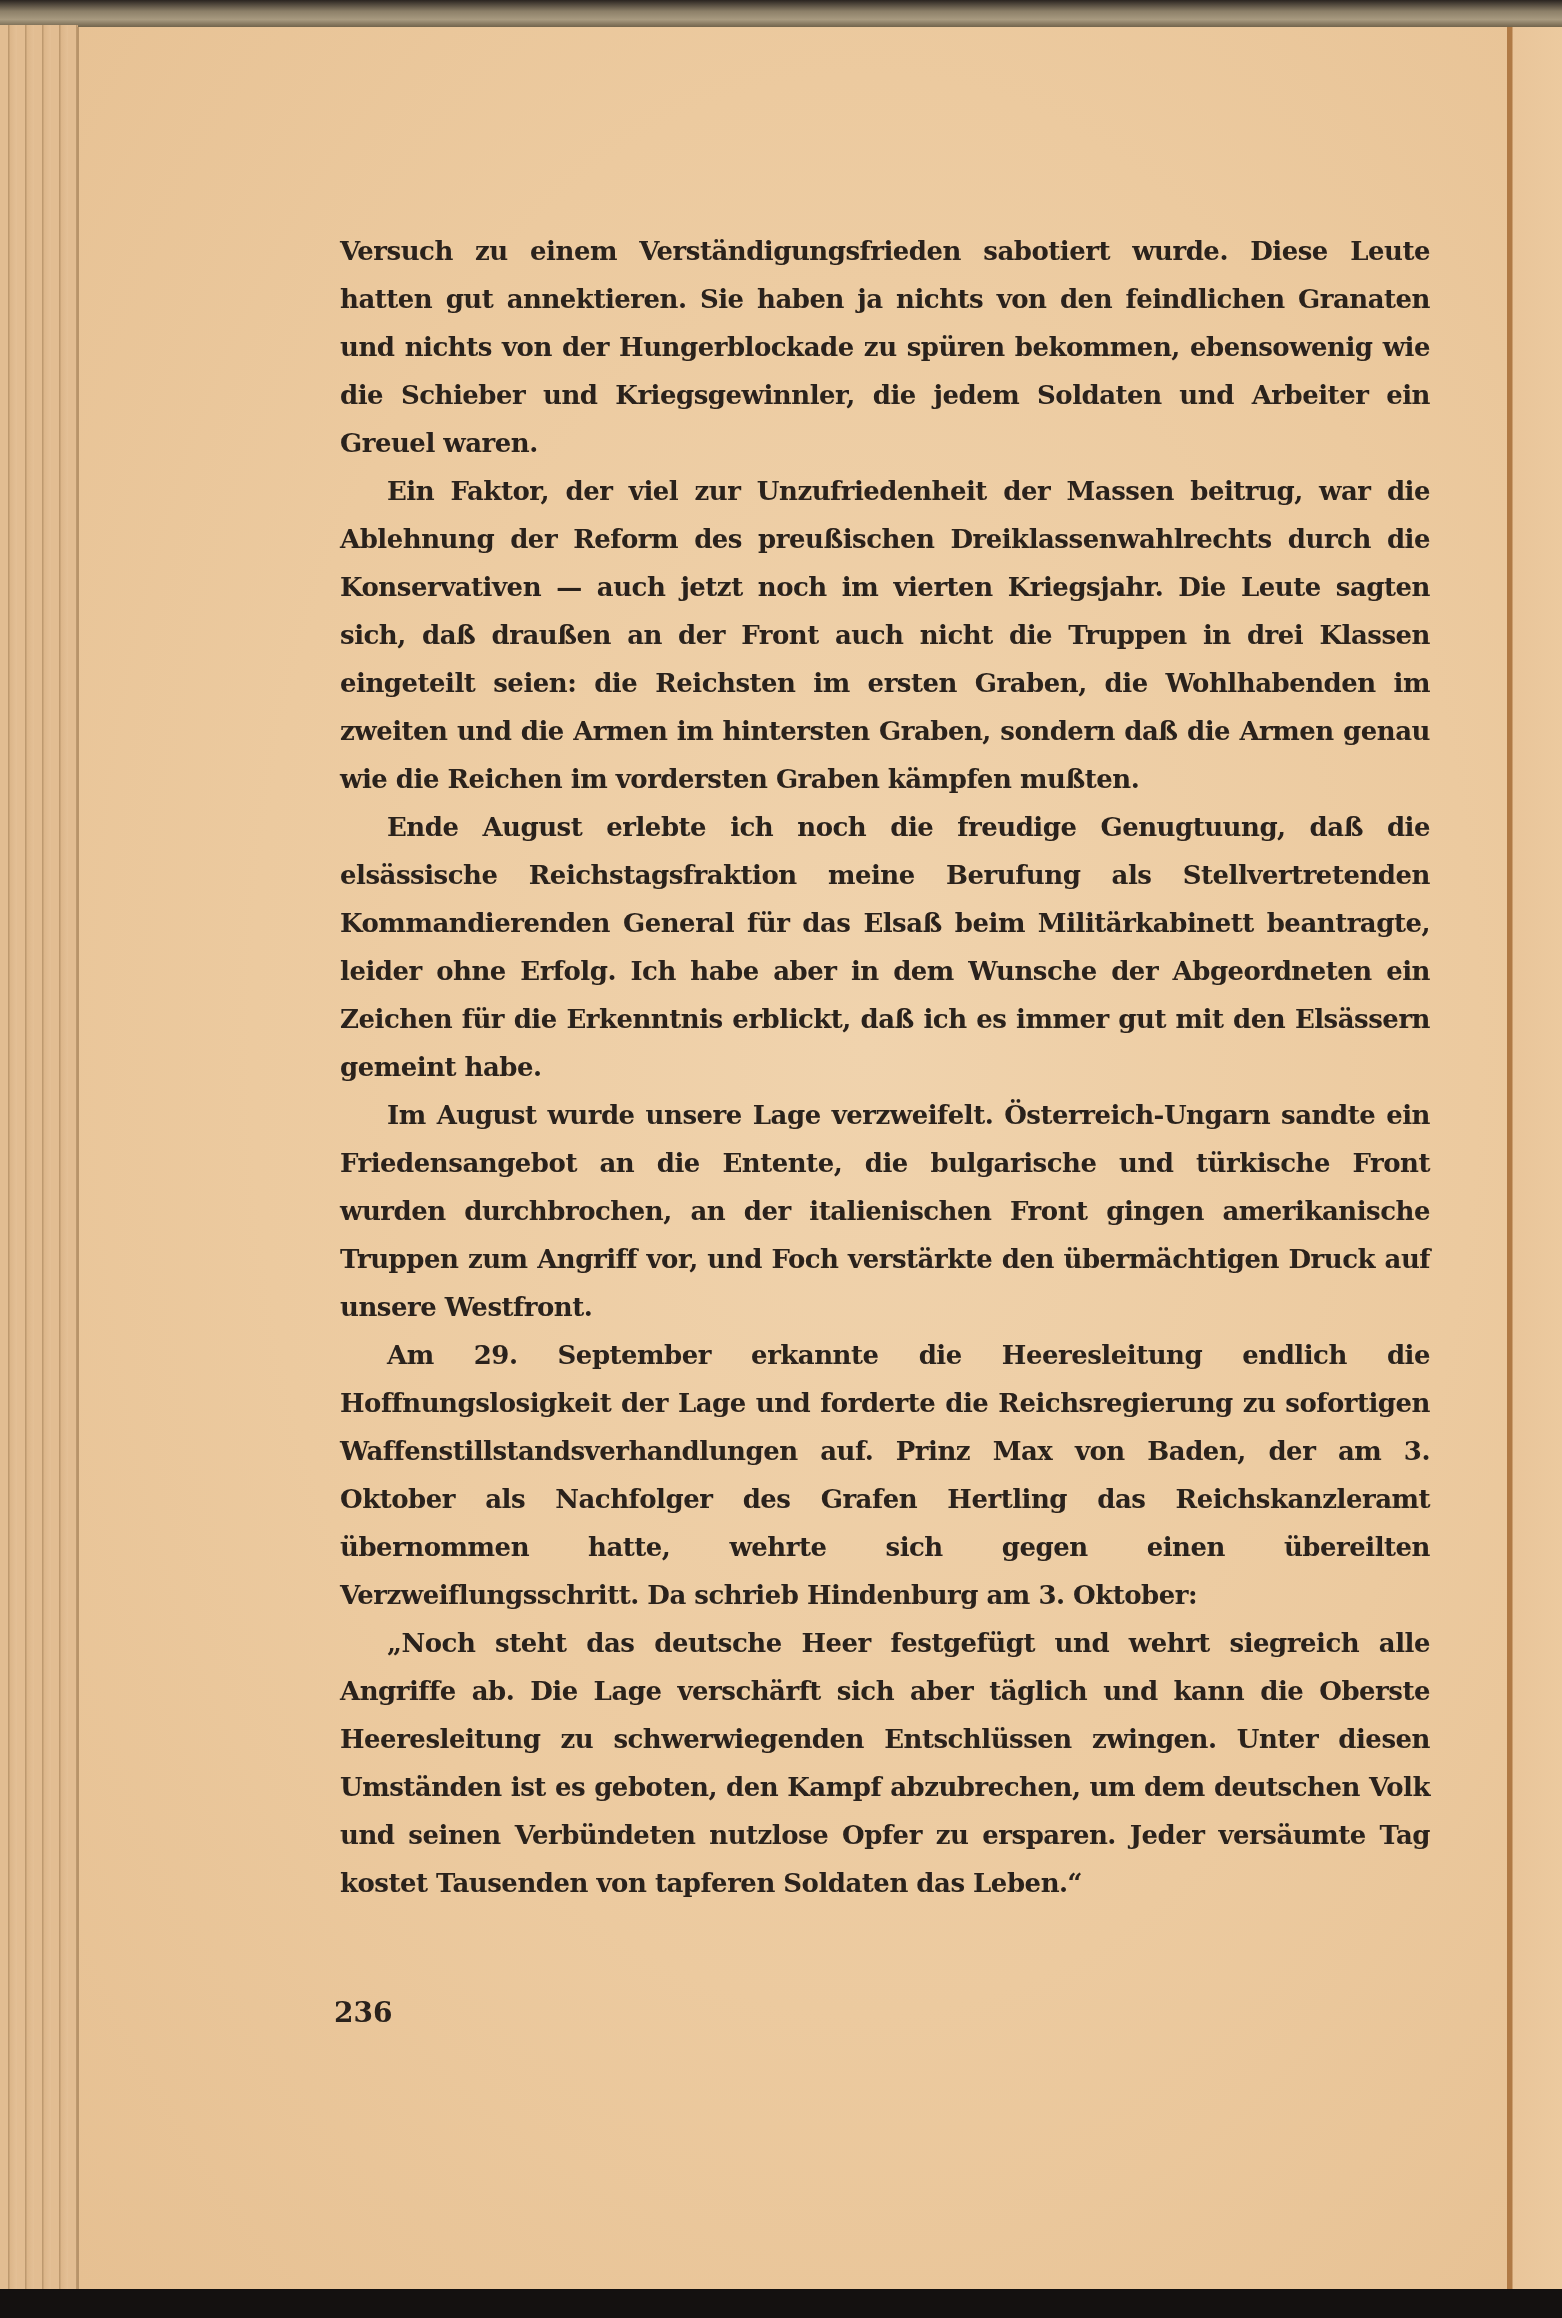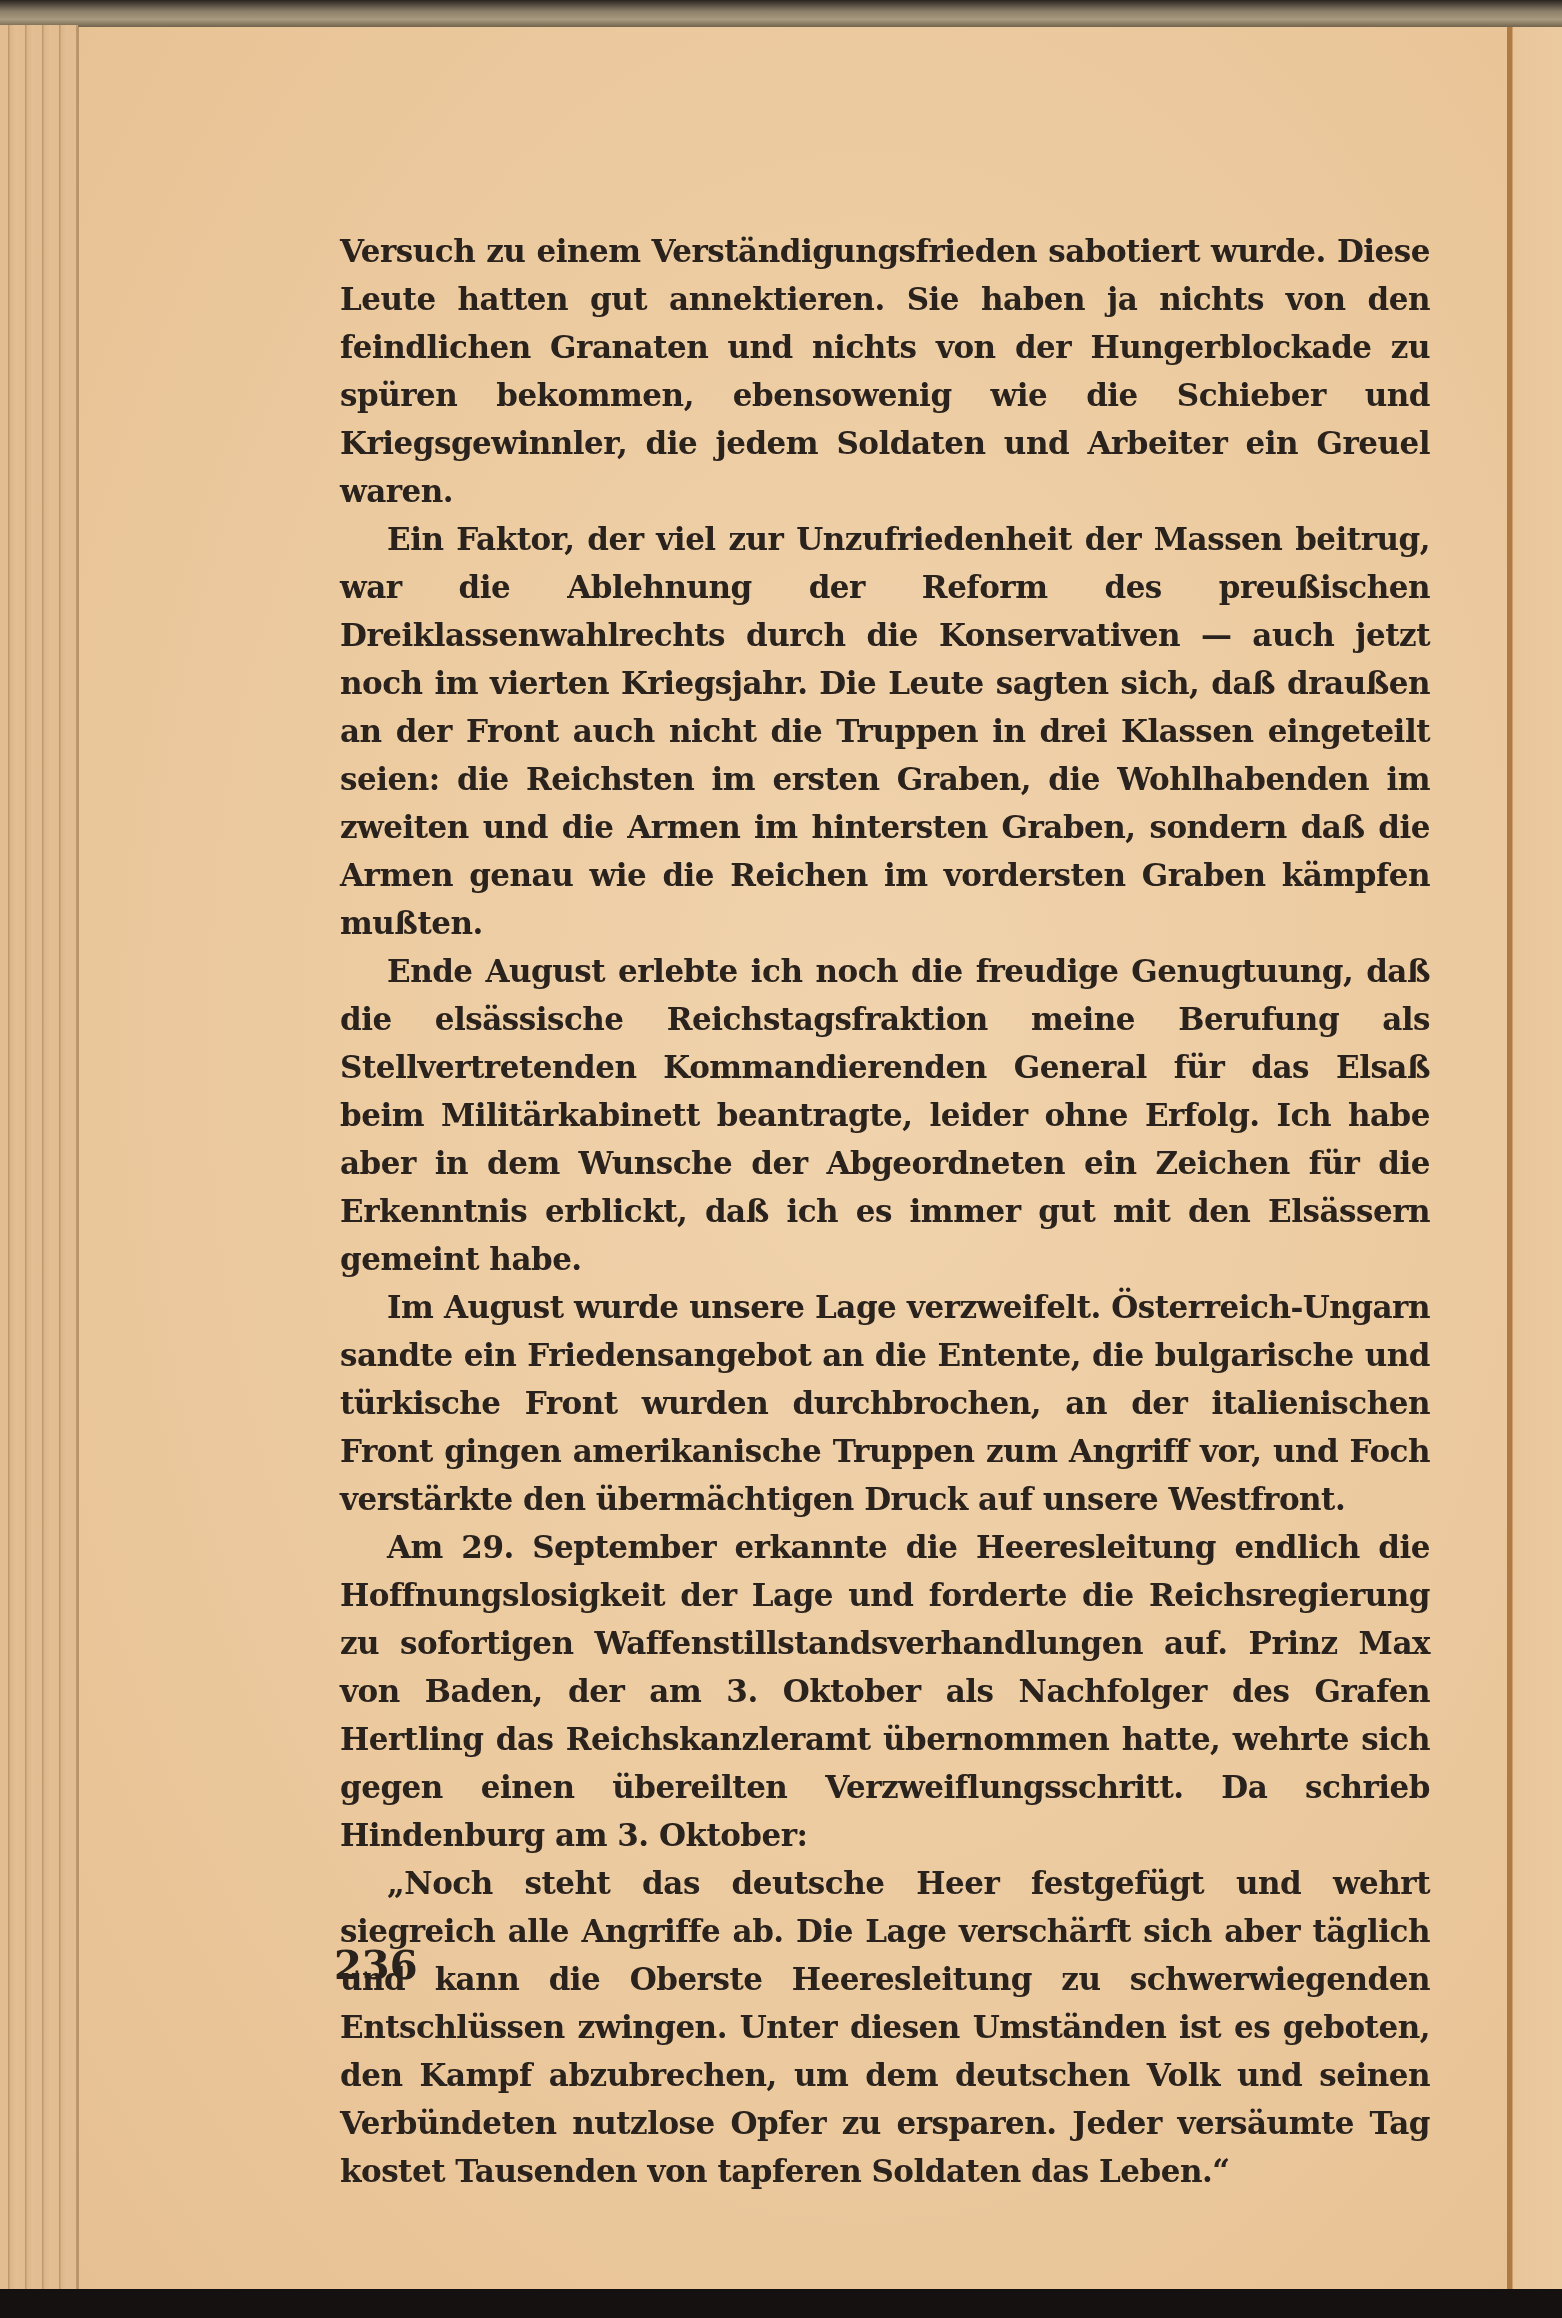--- a/index.html
+++ b/index.html
@@ -21,32 +21,32 @@
     background: radial-gradient(ellipse at 55% 45%, #f0d3ad 0%, #ecca9f 55%, #e6c092 100%);
     border-left: 2.3px solid #b8946a;
   }
   .right-edge {
     position: absolute; left: 1507px; top: 26.6px; width: 56px; height: 2262px;
     background: linear-gradient(90deg, #b07a45 0px, #b07a45 4.7px, #e9c59a 6.3px, #ecca9f 100%);
   }
   .text-block {
     position: absolute; left: 340px; top: 227px; width: 1090px;
     color: #2a221c;
-    font-size: 31px;
+    font-size: 26px;
     line-height: 48px;
     text-align: justify;
     font-weight: bold;
     letter-spacing: -0.5px;
   }
   .para { margin: 0; text-indent: 0; }
   .para.indent { text-indent: 47px; }
   .page-number {
-    position: absolute; left: 334px; top: 1941px;
+    position: absolute; left: 334px; top: 1996px;
     font-family: "DejaVu Serif", serif; font-weight: bold;
-    font-size: 40px; color: #2a221c;
+    font-size: 28px; color: #2a221c;
   }
   .bottom-edge {
     position: absolute; left: 0; top: 2289px; width: 1563px; height: 30px;
     background: #141110;
   }
 </style>
 </head>
 <body>
 
 <div class="binding-top"></div>

